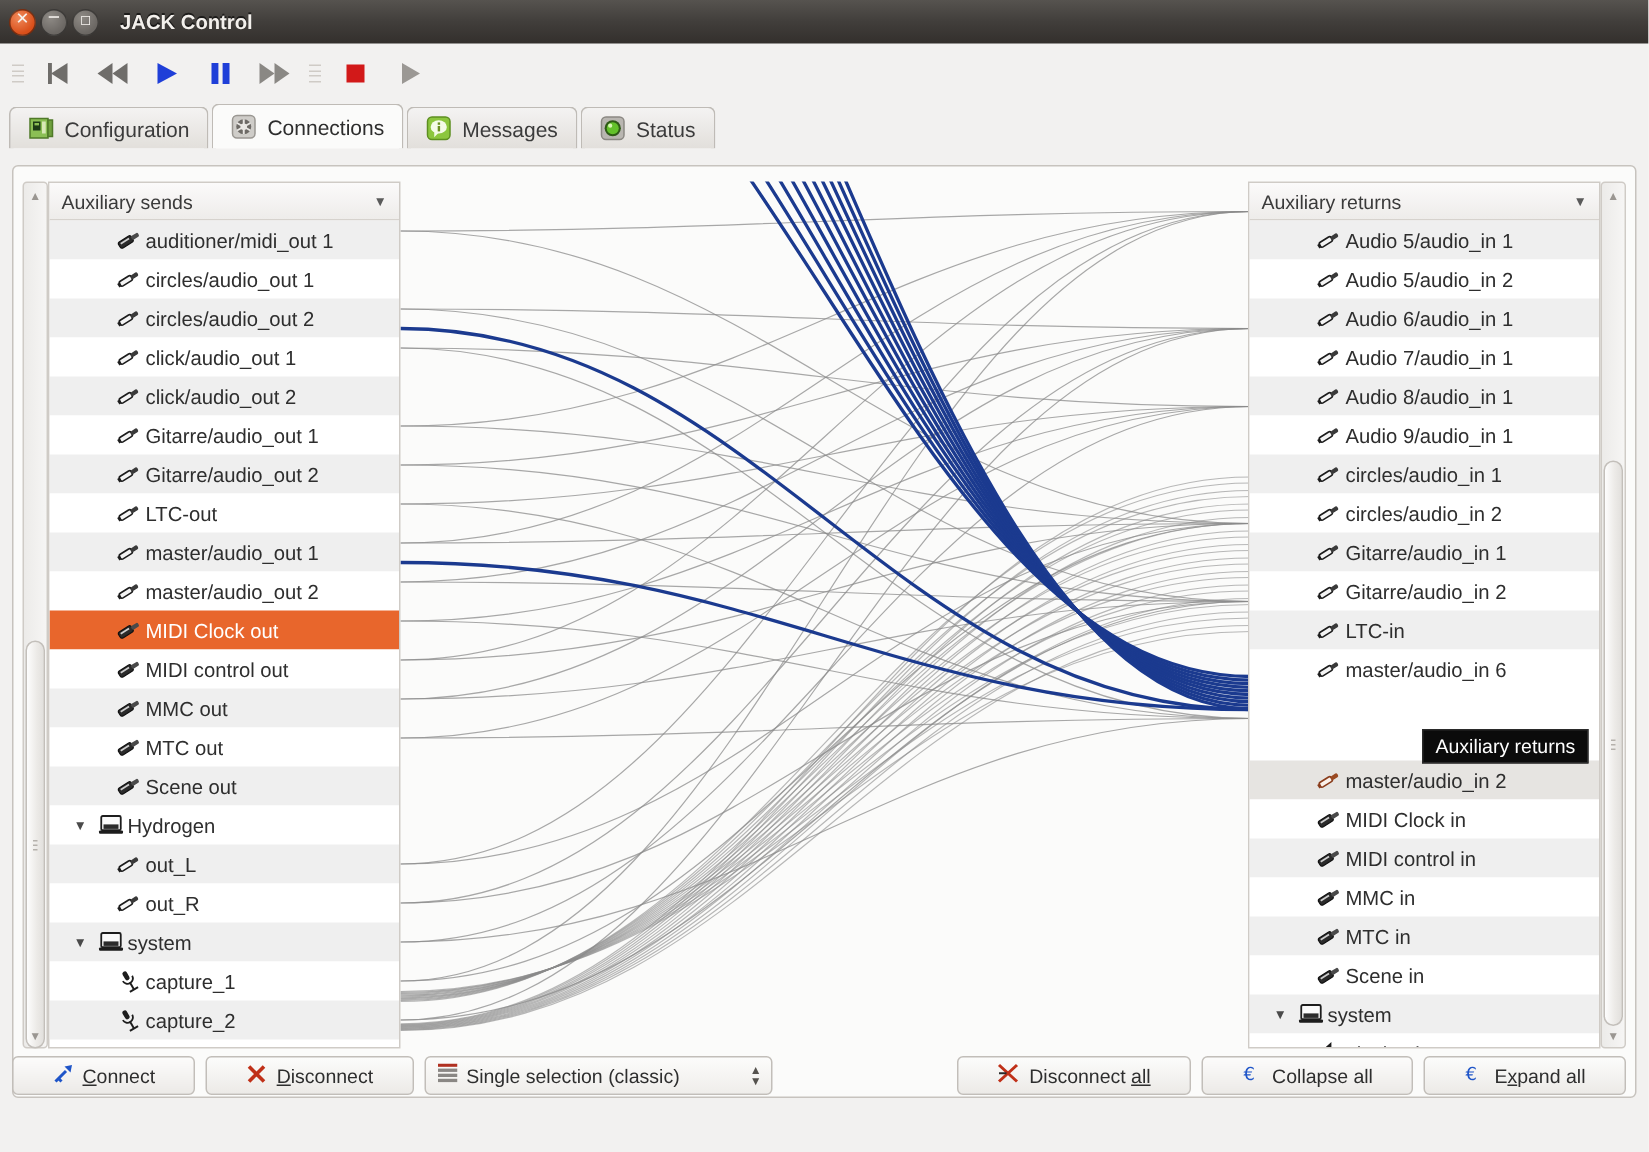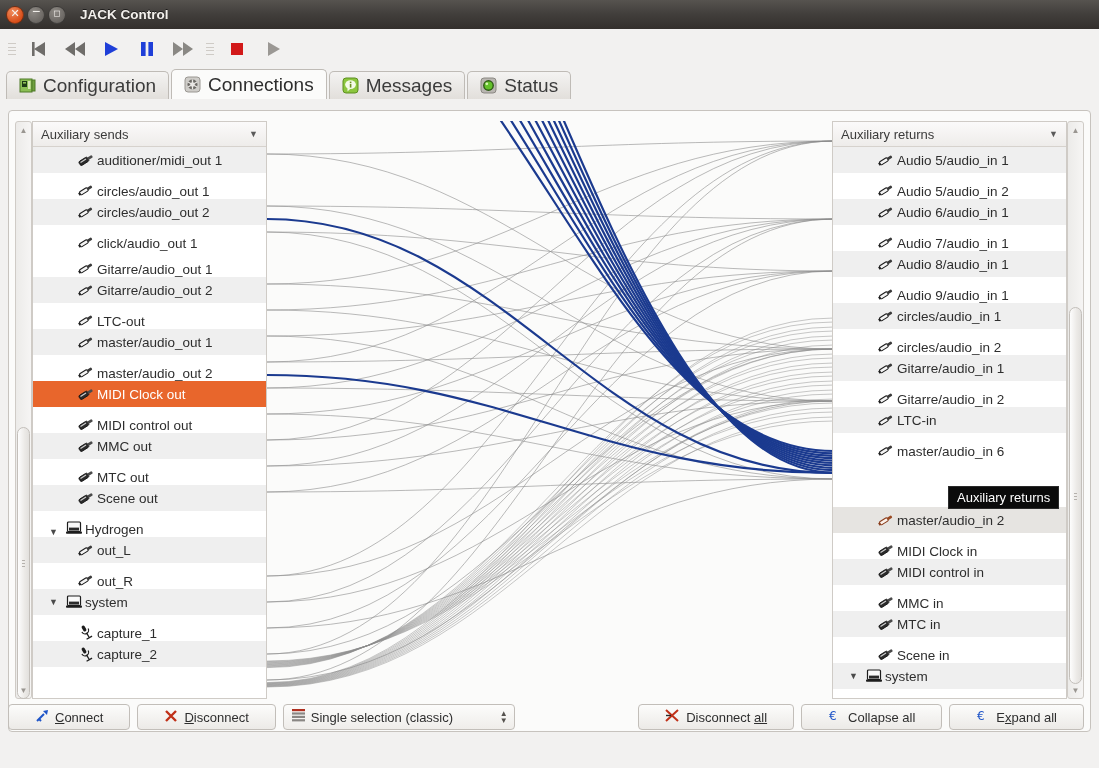--- a/index.html
+++ b/index.html
@@ -61,21 +61,21 @@
     display: flex; align-items: flex-end;
     height: 30px; padding-left: 6px;
     position: relative; z-index: 3;
   }
   .tab {
     display: flex; align-items: center; gap: 7px;
     height: 28px; padding: 0 12px;
     border: 1px solid #bfbbb6; border-bottom: none;
     border-radius: 5px 5px 0 0;
     background: linear-gradient(to bottom,#f4f3f2,#e2dfdb);
-    color: #3b3b3b; font-size: 19px;
+    color: #3b3b3b; font-size: 14px;
     margin-right: 2px; cursor: pointer;
   }
   .tab.active {
     background: #fbfbfa;
     height: 30px;
     color: #2d2d2d;
     border-color: #bfbbb6;
   }
   .ticon { width: 17px; height: 17px; display:block; }
 
@@ -141,21 +141,21 @@
   .lhead .caret { color:#5a5a5a; font-size: 9px; }
 
   .row {
     height: 26px; display: flex; align-items: center;
     font-size: 13.5px; color: #2e2e2e;
     padding-right: 6px;
     cursor: pointer;
     white-space: nowrap;
   }
   .row.odd  { background: #efefef; }
-  .row.even { background: #ffffff; align-items: flex-end; }
+  .row.even { background: #ffffff; }
   .row.sel  { background: #e8662c; color: #ffffff; }
   .row.cur  { background: #e6e4e1; margin-top: 48px; }
   .row .ic  { width: 22px; height: 18px; flex: none; display:flex; align-items:center; justify-content:center; }
   .row.lvl1 { padding-left: 42px; }
   .row.grp  { padding-left: 16px; }
   .row.grp .tri { width: 14px; color:#4a4a4a; font-size: 9px; flex:none; }
 
   
   #canvas { position: absolute; left: 258px; top: 10px; width: 567px; height: 578px; }
 
@@ -382,20 +382,32 @@
             <span class="ic">
               <svg width="18" height="16" viewBox="0 0 18 16">
                 <g transform="rotate(-32 9 8)">
                   <rect x="2" y="6.2" width="9" height="3.6" rx="1.2" fill="#f4f4f4" stroke="#1d1d1d" stroke-width="1.1"></rect>
                   <rect x="10.6" y="6.6" width="5.2" height="2.8" rx="1" fill="#3a3a3a"></rect>
                   <rect x="0.6" y="6.6" width="1.8" height="2.8" fill="#1d1d1d"></rect>
                 </g>
               </svg>
             </span>
             <span>click/audio_out 1</span>
+          </div>
+          <div class="row odd lvl1">
+            <span class="ic">
+              <svg width="18" height="16" viewBox="0 0 18 16">
+                <g transform="rotate(-32 9 8)">
+                  <rect x="2" y="6.2" width="9" height="3.6" rx="1.2" fill="#f4f4f4" stroke="#1d1d1d" stroke-width="1.1"></rect>
+                  <rect x="10.6" y="6.6" width="5.2" height="2.8" rx="1" fill="#3a3a3a"></rect>
+                  <rect x="0.6" y="6.6" width="1.8" height="2.8" fill="#1d1d1d"></rect>
+                </g>
+              </svg>
+            </span>
+            <span>click/audio_out 2</span>
           </div>
           <div class="row even lvl1">
             <span class="ic">
               <svg width="18" height="16" viewBox="0 0 18 16">
                 <g transform="rotate(-32 9 8)">
                   <rect x="2" y="6.2" width="9" height="3.6" rx="1.2" fill="#f4f4f4" stroke="#1d1d1d" stroke-width="1.1"></rect>
                   <rect x="10.6" y="6.6" width="5.2" height="2.8" rx="1" fill="#3a3a3a"></rect>
                   <rect x="0.6" y="6.6" width="1.8" height="2.8" fill="#1d1d1d"></rect>
                 </g>
               </svg>

